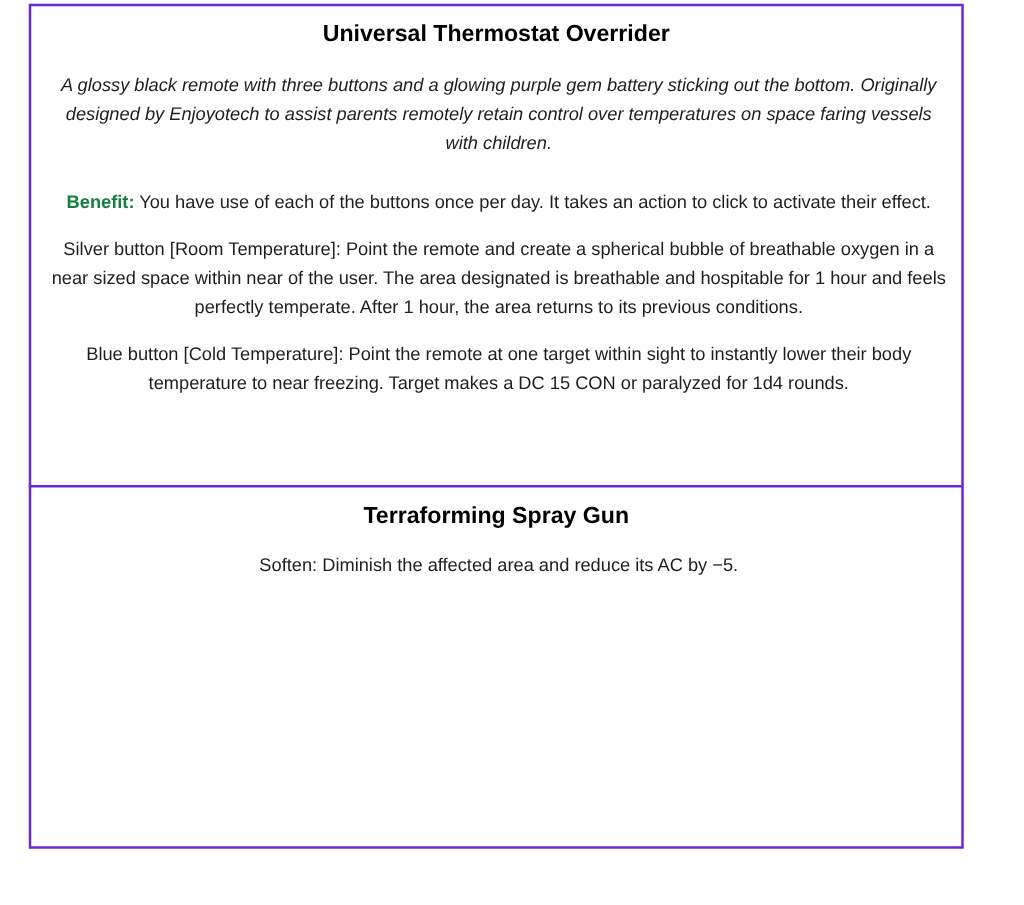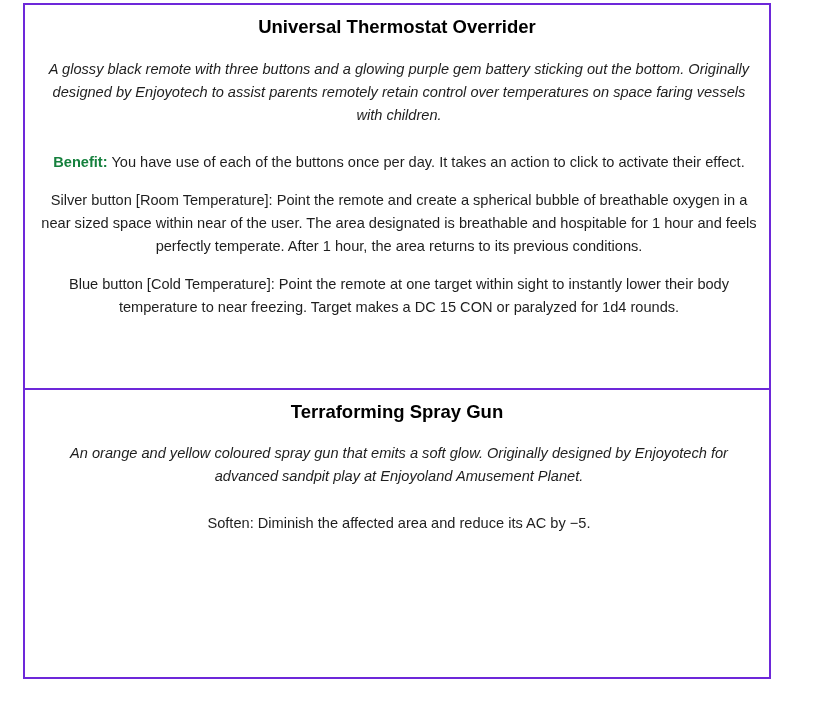--- a/index.html
+++ b/index.html
@@ -68,16 +68,15 @@
     <p class="para desc">A glossy black remote with three buttons and a glowing purple gem battery sticking out the bottom. Originally designed by Enjoyotech to assist parents remotely retain control over temperatures on space faring vessels with children.</p>
     <p class="para"><span class="bold-label">Benefit:</span><span> You have use of each of the buttons once per day. It takes an action to click to activate their effect.</span></p>
     <p class="para">Silver button [Room Temperature]: Point the remote and create a spherical bubble of breathable oxygen in a near sized space within near of the user. The area designated is breathable and hospitable for 1 hour and feels perfectly temperate. After 1 hour, the area returns to its previous conditions.</p>
     <p class="para">Blue button [Cold Temperature]: Point the remote at one target within sight to instantly lower their body temperature to near freezing. Target makes a DC 15 CON or paralyzed for 1d4 rounds.</p>
   </div>
 </div>
 
 <div class="card" id="card-1">
   <h2 class="card-title">Terraforming Spray Gun</h2>
   <div class="card-body">
-    <p class="para desc">An orange and yellow coloured spray gun that emits a soft glow. Originally designed by Enjoyotech for advanced sandpit play at Enjoyoland Amusement Planet.</p>
     <p class="para">Soften: Diminish the affected area and reduce its AC by −5.</p>
   </div>
 </div>
 
 </body></html>

